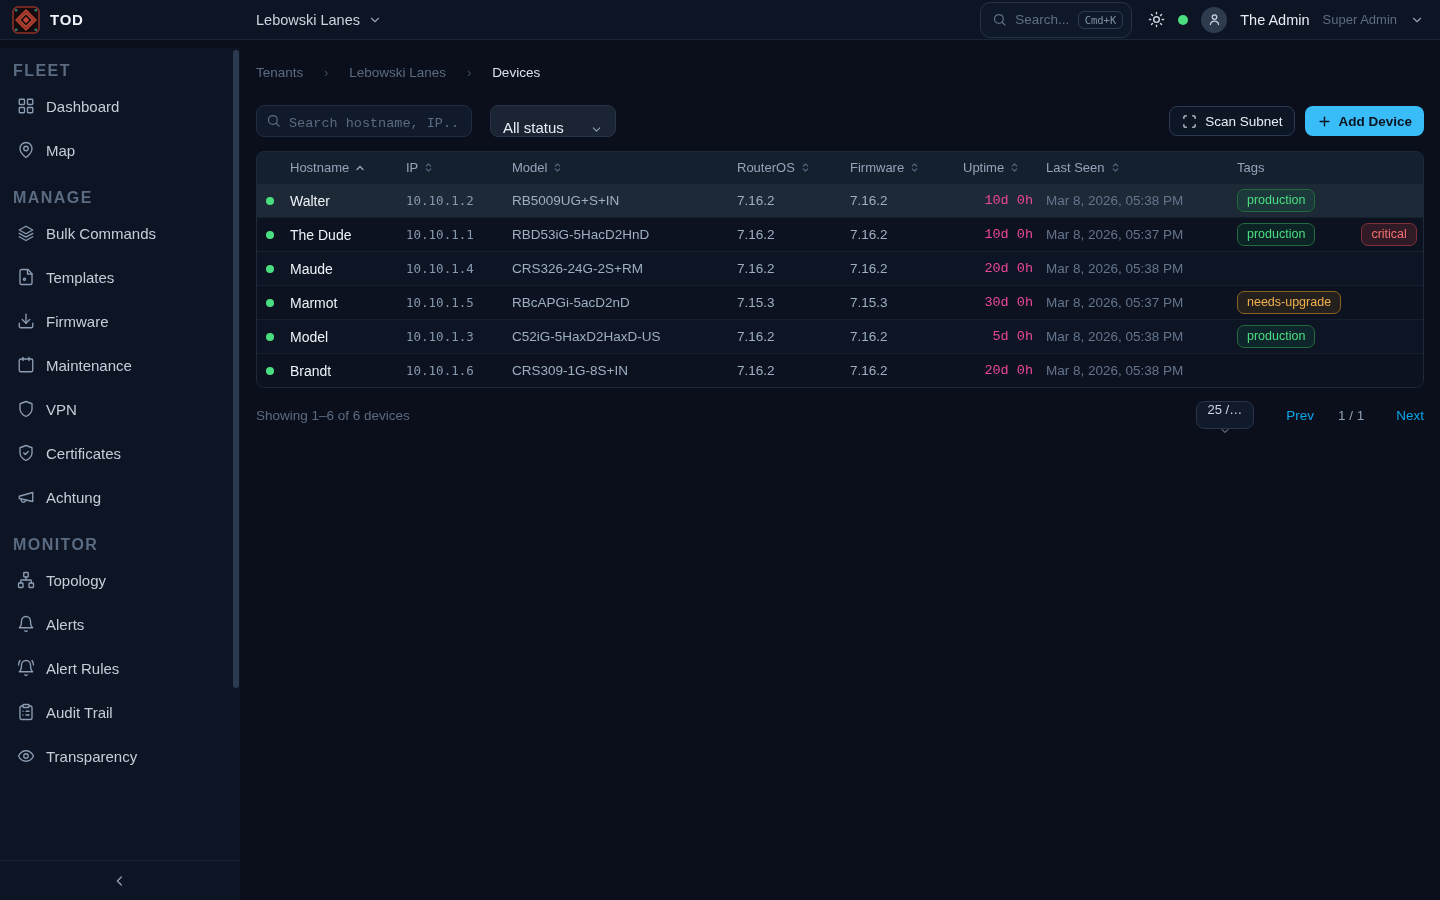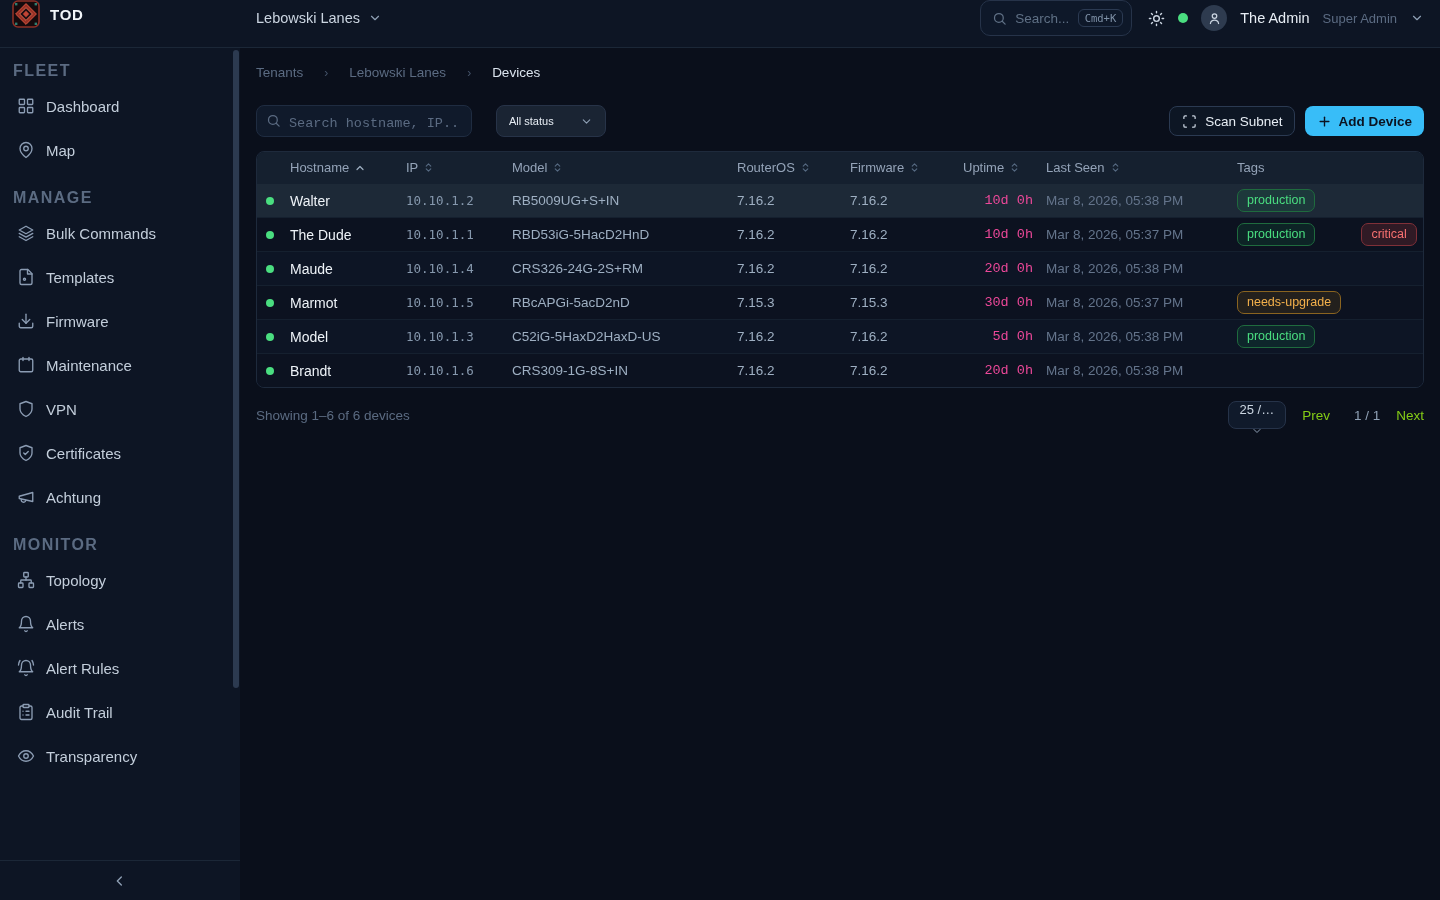--- a/index.html
+++ b/index.html
@@ -2,22 +2,22 @@
 <html><head>
 <meta charset="utf-8">
 <style>
   * { margin:0; padding:0; box-sizing:border-box; }
   html,body { width:1440px; height:900px; overflow:hidden; background:#0a0f1b;
     font-family:"Liberation Sans", sans-serif; color:#cbd5e1; }
   .icon { display:inline-flex; align-items:center; justify-content:center; flex:none; }
   .icon svg { display:block; }
 
   
-  .topbar { position:fixed; top:0; left:0; width:1440px; height:48px; background:#0d1524;
-    border-bottom:1px solid #1b2737; display:flex; align-items:flex-start; z-index:20; }
+  .topbar { position:fixed; top:0; left:0; width:1440px; height:40px; background:#0d1524;
+    border-bottom:1px solid #1b2737; display:flex; align-items:center; z-index:20; }
   .brand { width:240px; flex:none; display:flex; align-items:center; gap:10px; padding-left:12px; }
   .logo { width:28px; height:28px; }
   .brand-name { font-size:15px; font-weight:700; color:#f1f5f9; letter-spacing:.05em; }
   .topbar-main { flex:1; display:flex; align-items:center; justify-content:space-between; padding:0 16px; }
   .tenant { display:flex; align-items:center; gap:8px; color:#cbd5e1; font-size:14.5px; cursor:pointer; }
   .tenant .icon { color:#8fa0b5; }
   .topbar-right { display:flex; align-items:center; gap:13px; }
   .search-pill { width:152px; height:36px; background:#0e1829; border:1px solid #263349; border-radius:10px;
     display:flex; align-items:center; gap:8px; padding:0 8px 0 11px; color:#5f7085; cursor:pointer; }
   .search-pill .placeholder { font-size:13.5px; flex:1; }
@@ -54,22 +54,22 @@
   .crumb { cursor:pointer; }
   .crumb-sep { color:#44536a; font-size:12px; }
   .crumb-current { color:#dae3ed; }
 
   .toolbar { display:flex; align-items:center; margin-bottom:14px; }
   .input-wrap { position:relative; }
   .input-wrap .icon { position:absolute; left:10px; top:8px; color:#5b6b82; }
   .input-search { width:216px; height:32px; background:#101a2b; border:1px solid #1f2c41; border-radius:8px;
     color:#cbd5e1; font-size:13.5px; padding:4px 10px 0 32px; outline:none; font-family:Liberation Mono, monospace; }
   .input-search::placeholder { color:#5b6b82; }
-  .select-status { margin-left:24px; height:32px; background:#1a2433; border:1px solid #273348; border-radius:8px;
-    display:flex; align-items:center; gap:26px; padding:0 12px; font-size:11px; color:#e7edf4; cursor:pointer; }
+  .select-status { margin-left:18px; height:32px; background:#1a2433; border:1px solid #273348; border-radius:8px;
+    display:flex; align-items:flex-end; gap:26px; padding:0 12px; font-size:15px; color:#e7edf4; cursor:pointer; }
   .select-status .icon { color:#8fa0b5; }
   .toolbar-spacer { flex:1; }
   .btn { height:30px; border-radius:8px; display:flex; align-items:center; font-size:13.5px; cursor:pointer; }
   .btn-scan { border:1px solid #2b3a52; background:#0d1624; color:#e7edf4; gap:8px; padding:0 12px; }
   .btn-scan .icon { color:#cbd5e1; }
   .btn-add { margin-left:10px; background:#38bdf8; color:#0b1322; font-weight:600; gap:6px; padding:0 12px; }
 
   
   .table-card { border:1px solid #1e2a3c; border-radius:8px; overflow:hidden; background:#0d1525; }
   .trow { display:grid; grid-template-columns:26px 116px 106px 225px 113px 113px 83px 191px minmax(0,1fr);
@@ -94,21 +94,21 @@
   .tag-production { color:#4ade80; border-color:#1f6b3e; background:rgba(34,197,94,.10); }
   .tag-critical { color:#f87171; border-color:#803038; background:rgba(239,68,68,.16);margin-left:40px; }
   .tag-needs-upgrade { color:#f3b04b; border-color:#8a6420; background:rgba(245,158,11,.10); }
 
   .table-footer { display:flex; align-items:center; margin-top:13px; }
   .showing { font-size:13.5px; color:#5b6b82; }
   .footer-spacer { flex:1; }
   .pagesize-btn { height:28px; border:1px solid #263349; background:#101a2b; border-radius:8px;
     display:flex; align-items:center; gap:8px; padding:0 11px; font-size:13px; color:#cbd5e1; cursor:pointer;flex-direction:column; }
   .pagesize-btn .icon { color:#8fa0b5; }
-  .pg-btn { font-size:13.5px; color:#84cc16; margin-left:16px; cursor:default; }
+  .pg-btn { font-size:13.5px; color:#0ea5e9; margin-left:32px; cursor:default; }
   .pg-ind { font-size:13.5px; color:#8fa0b5; margin-left:24px; }
 </style>
 </head>
 <body>
 
 <header class="topbar">
   <div class="brand">
     <span class="icon logo">
       <svg width="28" height="28" viewBox="0 0 28 28">
         <rect x="1" y="1" width="26" height="26" rx="5" fill="#150a0d" stroke="#8c3026" stroke-width="1.6"></rect>

